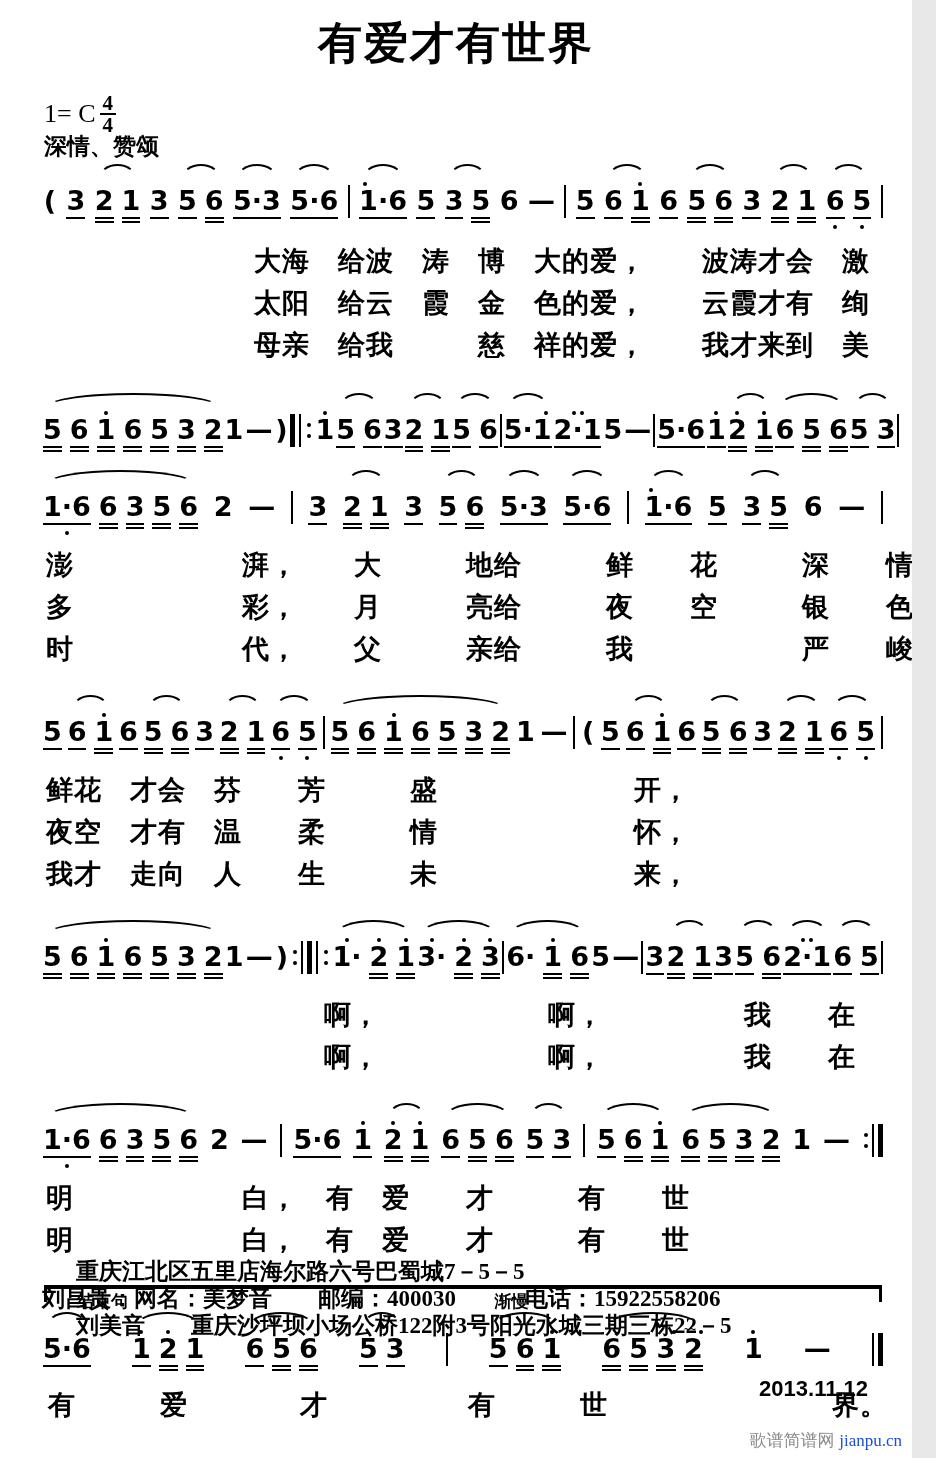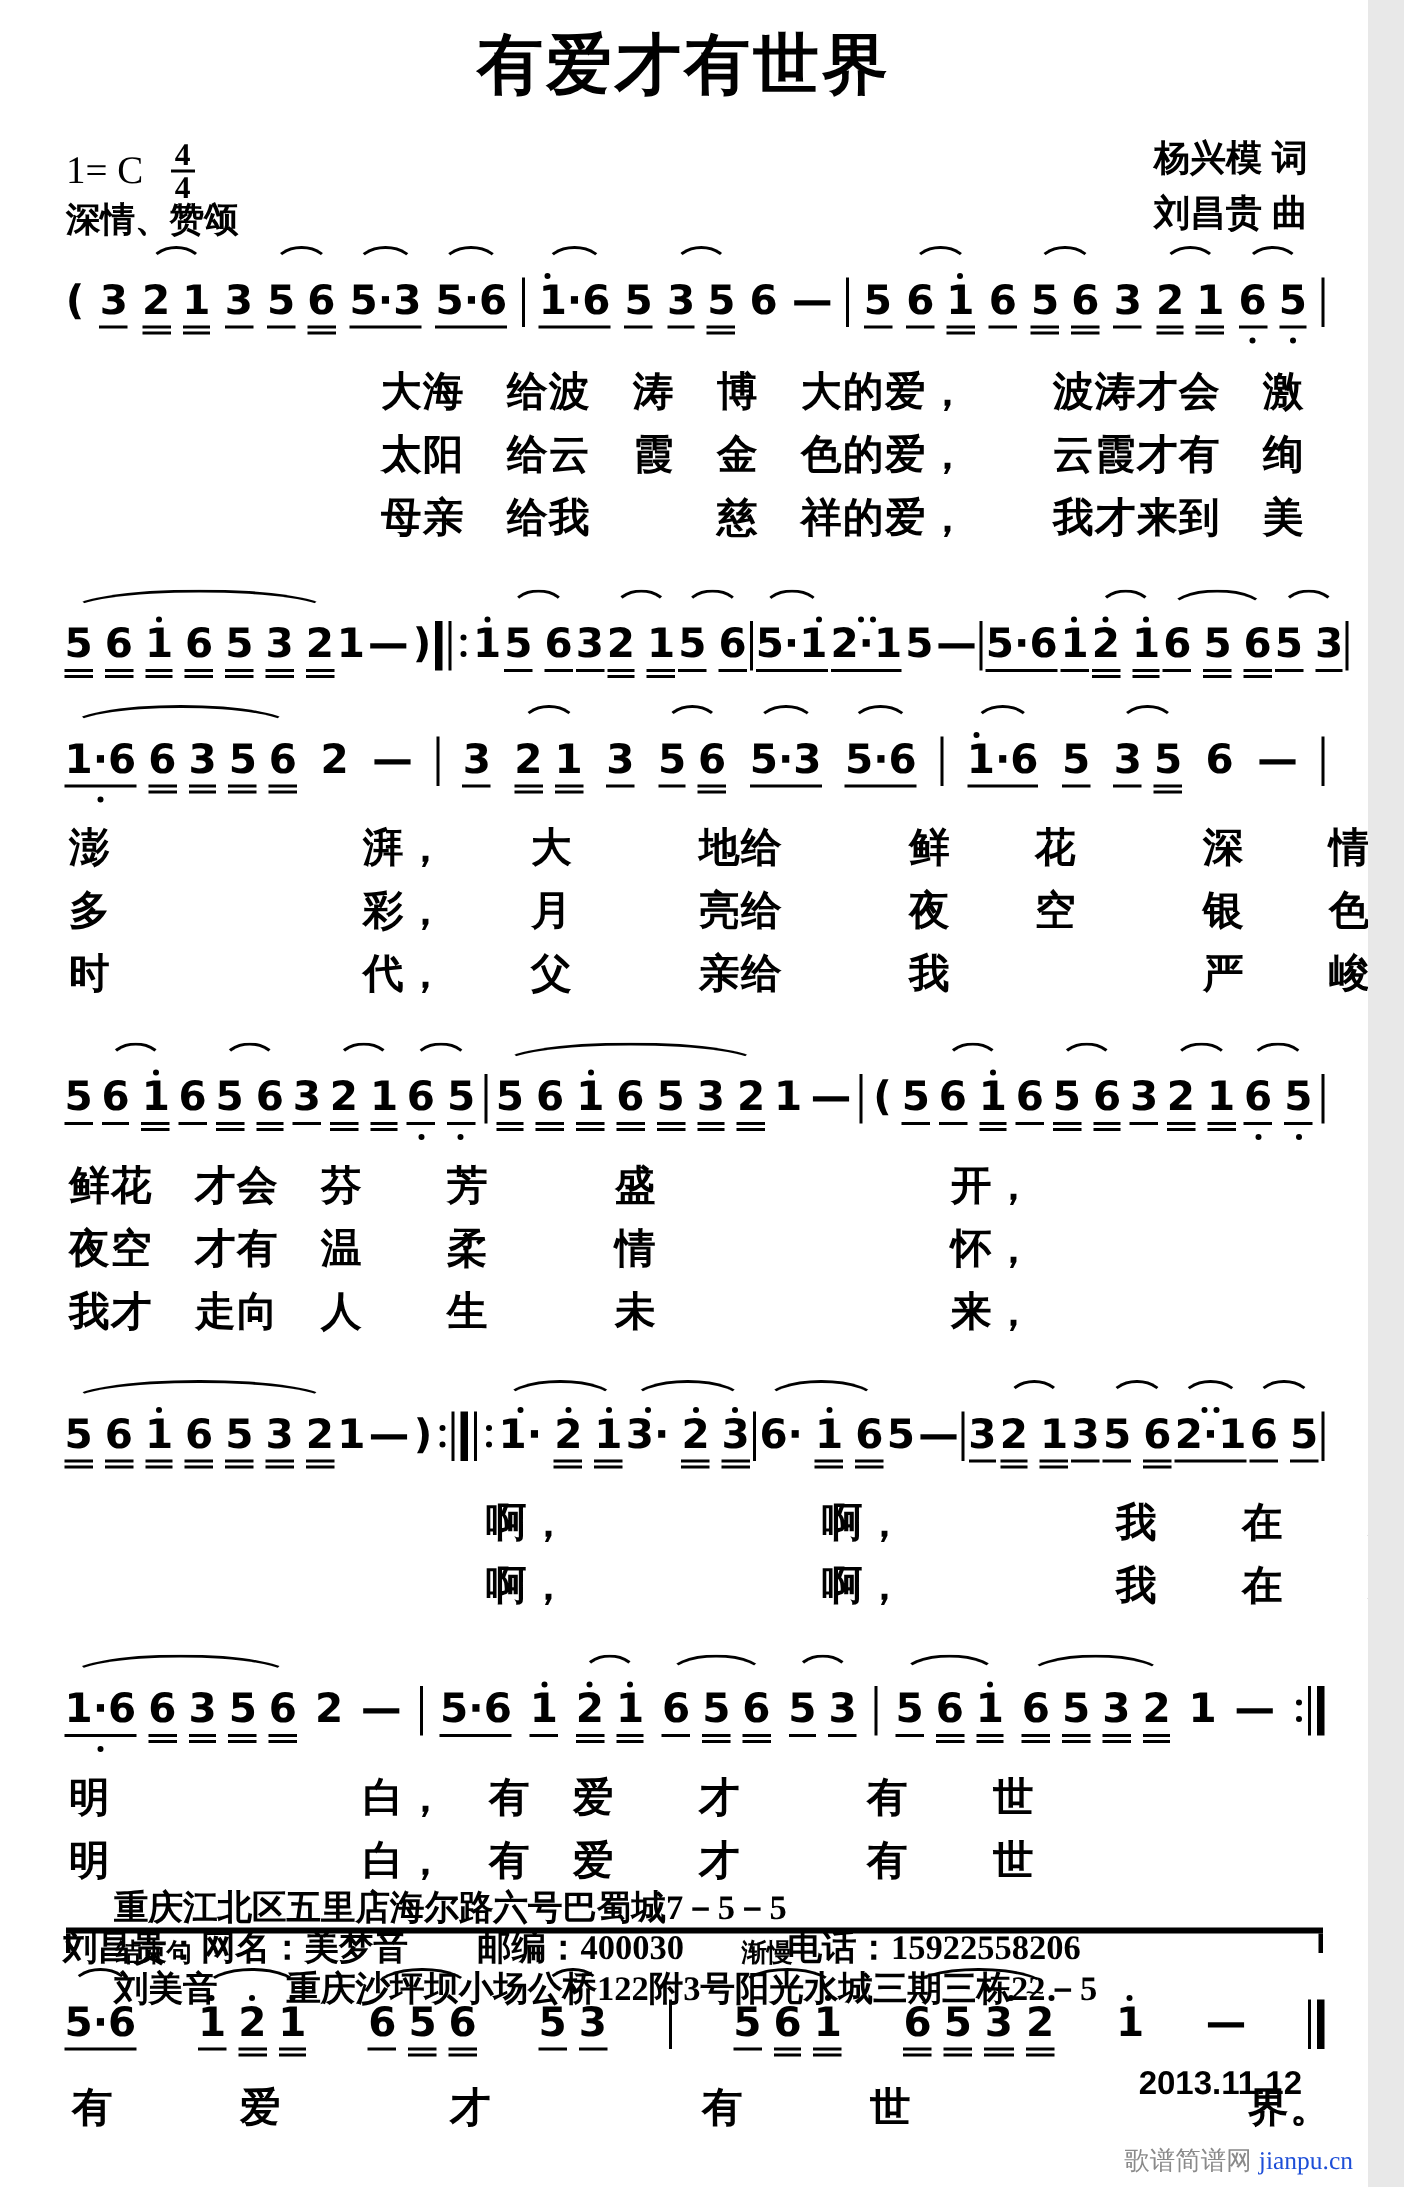--- a/index.html
+++ b/index.html
@@ -2,21 +2,21 @@
 <html><head>
 <meta charset="utf-8">
 <style>
   html,body{margin:0;padding:0;background:#e8e8e8;}
   #page{position:relative;width:912px;height:1458px;background:#fff;color:#000;
         font-family:"Liberation Sans",sans-serif;overflow:hidden;}
   
   .title{margin-top:14px;text-align:center;font-size:44px;font-weight:bold;letter-spacing:2px;}
   .hdr-row{position:relative;height:78px;margin:2px 40px 0 44px;}
   .keysig{position:absolute;left:0;top:18px;font-family:"Liberation Serif",serif;
-          font-size:26px;display:flex;align-items:center;gap:18px;}
+          font-size:26px;display:flex;align-items:center;gap:4px;}
   .meter{display:inline-flex;flex-direction:column;align-items:center;font-weight:bold;
          font-size:21px;line-height:20px;}
   .meter .num{border-bottom:2px solid #000;padding:0 3px;}
   .mood{position:absolute;left:0;top:56px;font-size:23px;font-weight:bold;}
   .credits{position:absolute;right:0;top:12px;text-align:right;font-size:24px;font-weight:bold;line-height:37px;}
   
   .sys{padding:0 28px 0 42px;}
   .mline{display:flex;justify-content:space-between;align-items:flex-start;margin:10px 0 2px;}
   .grp{position:relative;display:inline-flex;align-items:flex-start;gap:8px;padding:12px 1px 0;}
   .grp.arc::before{content:"";position:absolute;top:1px;left:5px;right:5px;height:12px;
@@ -69,24 +69,20 @@
 
   <div class="hdr-row">
     <div class="keysig">
       <span>1= C</span>
       <span class="meter">
         <span class="num">4</span>
         <span class="den">4</span>
       </span>
     </div>
     <div class="mood">深情、赞颂</div>
-    <div class="credits">
-      <div>杨兴模 词</div>
-      <div>刘昌贵 曲</div>
-    </div>
   </div>
 
   <div class="sys sys1">
     <div class="mline">
         <span class="grp">
           <span class="note">
             <span class="hiz"></span>
             <span class="tx">(</span>
             <span class="ulz"></span>
             <span class="loz"></span>

